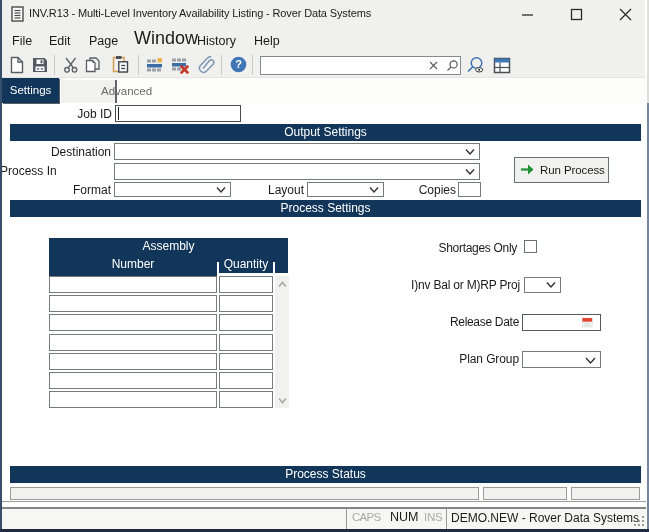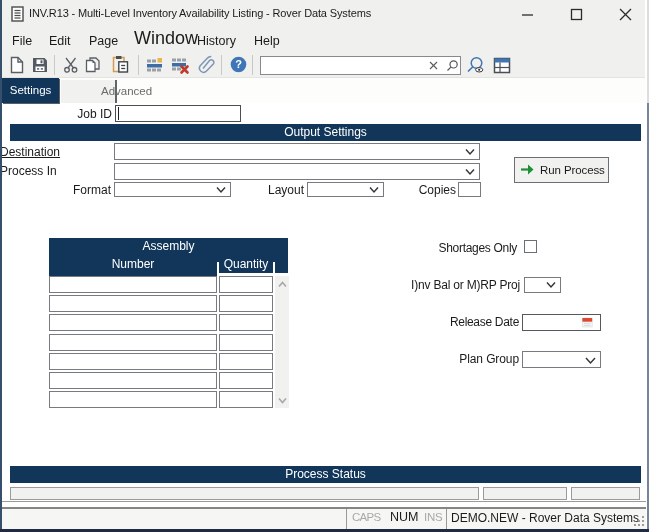--- a/index.html
+++ b/index.html
@@ -150,21 +150,21 @@
   <div class="abs navy" style="left:2px;top:78px;width:57px;height:25px;box-shadow:1px 1px 0 #5a5f66;"></div>
   <div class="abs" style="left:2px;top:78px;width:57px;height:25px;color:#fff;font-size:11.5px;text-align:center;line-height:25px;border-radius:11px;">Settings</div>
   <div class="abs" style="left:61px;top:80px;width:56px;height:23px;background:#f1f1ef;border-right:2px solid #60656b;color:#6b6b6b;font-size:11.5px;text-align:center;line-height:23px;padding-left:40px;">Advanced</div>
 
   <div class="lbl" style="left:0;top:107px;width:112px;text-align:right;">Job ID</div>
   <div class="inp" style="left:115px;top:105px;width:126px;height:17px;border-color:#4a4e52;"></div>
   <div class="abs" style="left:118px;top:107px;width:1px;height:13px;background:#222;"></div>
 
   <div class="hdr" style="left:10px;top:124px;width:631px;height:17px;line-height:17px;">Output Settings</div>
 
-  <div class="lbl" style="left:0;top:145px;width:111px;text-decoration:underline;">Destination</div>
+  <div class="lbl" style="left:0;top:145px;width:111px;text-align:right;">Destination</div>
   <div class="dd" style="left:114px;top:143px;width:366px;height:17px;">
     <svg width="10" height="8" viewBox="0 0 10 8">
         <path d="M1 1.5 L5 6 L9 1.5" fill="none" stroke="#333" stroke-width="1.4"></path>
       </svg>
   </div>
   <div class="lbl" style="left:0;top:164px;width:111px;text-align:left;">Process In</div>
   <div class="dd" style="left:114px;top:163px;width:366px;height:17px;">
     <svg width="10" height="8" viewBox="0 0 10 8">
         <path d="M1 1.5 L5 6 L9 1.5" fill="none" stroke="#333" stroke-width="1.4"></path>
       </svg>
@@ -184,20 +184,21 @@
   <div class="lbl" style="left:350px;top:183px;width:106px;text-align:right;">Copies</div>
   <div class="inp" style="left:458px;top:182px;width:23px;height:15px;"></div>
 
   <div class="abs" style="left:514px;top:157px;width:95px;height:26px;background:#f1f1ef;border:1px solid #6a6f75;"></div>
   <svg class="abs" style="left:520px;top:163px;" width="15" height="13" viewBox="0 0 15 13">
     <line x1="1" y1="6.5" x2="11" y2="6.5" stroke="#1d9038" stroke-width="2.2"></line>
     <path d="M8 1.5 L13.5 6.5 L8 11.5 Z" fill="#1d9038"></path>
   </svg>
   <div class="lbl" style="left:540px;top:164px;font-size:11.5px;letter-spacing:-0.1px;">Run Process</div>
 
+  <div class="hdr" style="left:10px;top:200px;width:631px;height:17px;line-height:17px;">Process Settings</div>
 
   <div class="hdr" style="left:49px;top:238px;width:239px;height:24px;line-height:16px;font-size:12px;">Assembly</div>
   <div class="hdr" style="left:49px;top:256px;width:168px;height:31px;line-height:17px;font-size:12px;">Number</div>
   <div class="hdr" style="left:219px;top:256px;width:54px;height:17px;line-height:17px;font-size:12px;">Quantity</div>
   <div class="hdr" style="left:275px;top:256px;width:13px;height:17px;"></div>
 
   <div class="inp" style="left:49px;top:276px;width:168px;height:17px;"></div>
   <div class="inp" style="left:219px;top:276px;width:54px;height:17px;"></div>
   <div class="inp" style="left:49px;top:295px;width:168px;height:17px;"></div>
   <div class="inp" style="left:219px;top:295px;width:54px;height:17px;"></div>

